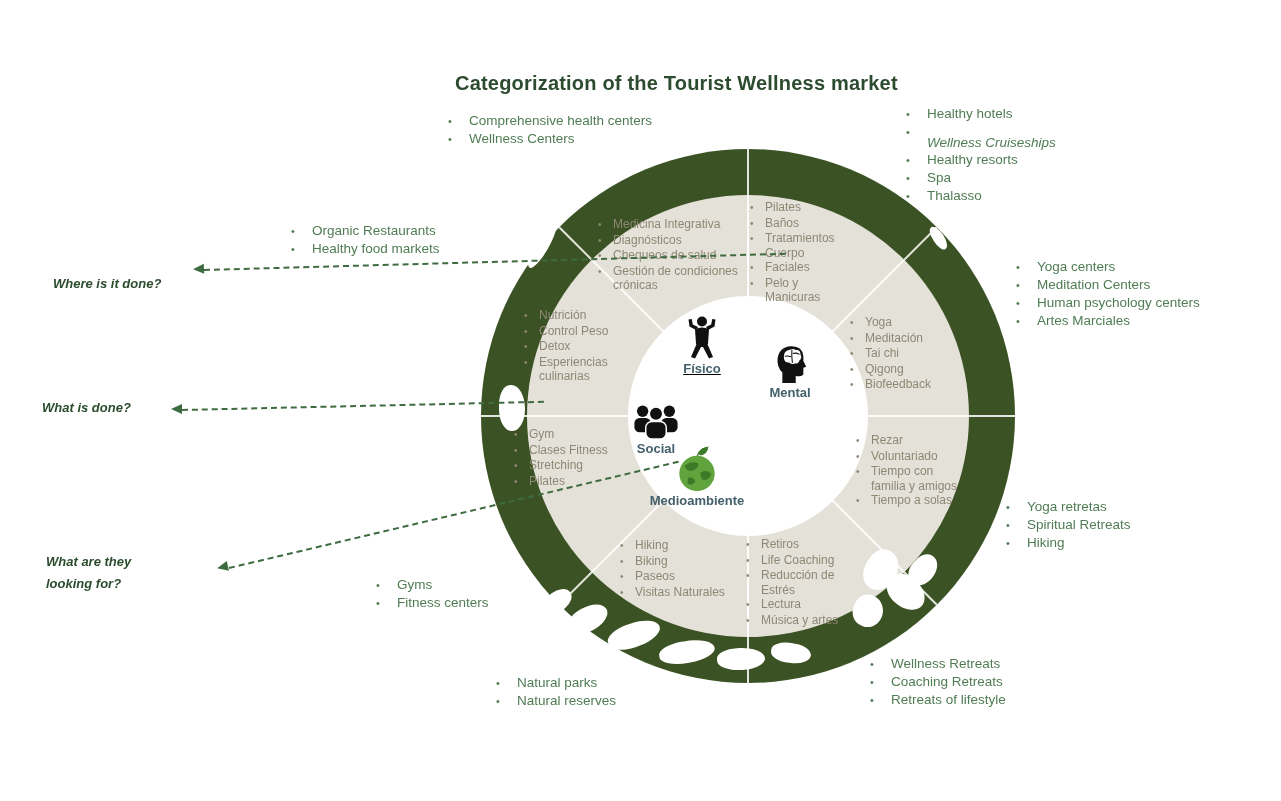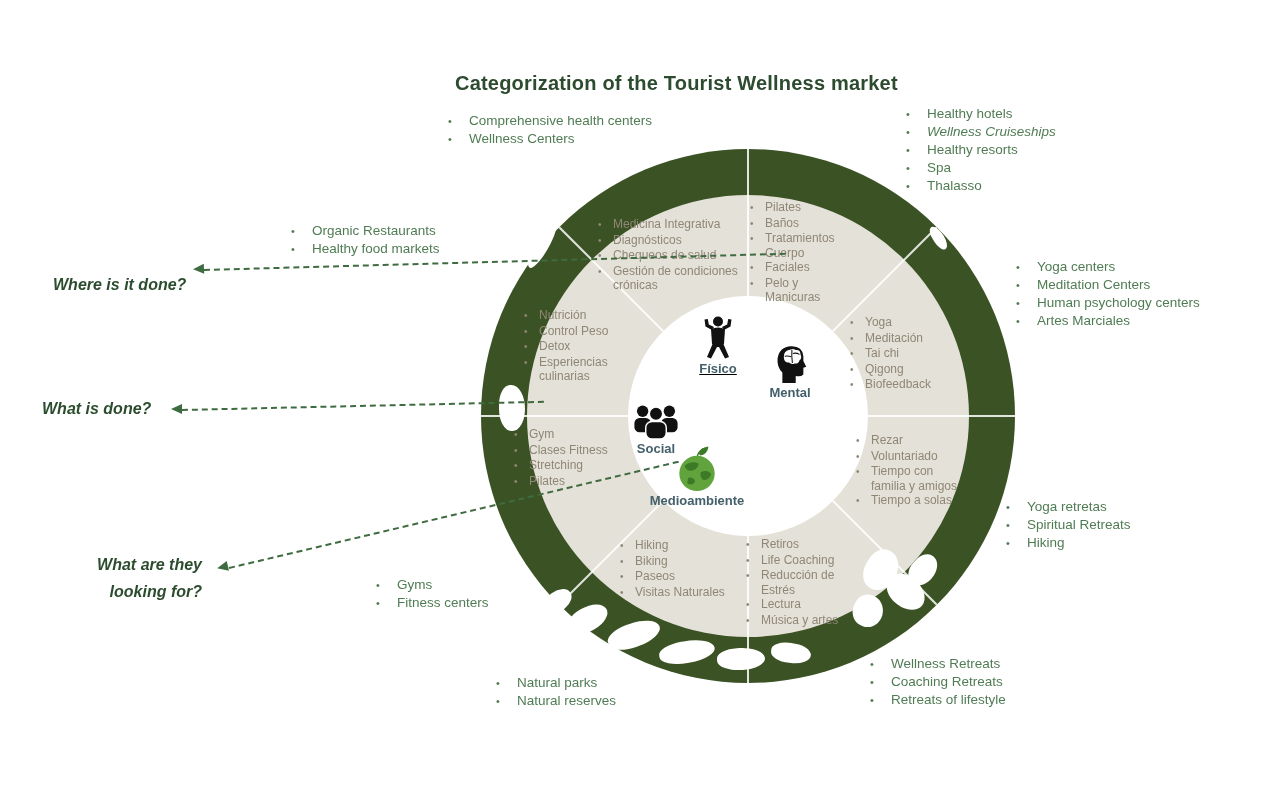--- a/index.html
+++ b/index.html
@@ -31,53 +31,53 @@
   #sl-mind{left:850px;top:315px;width:110px;}
   #sl-fitness{left:514px;top:427px;width:122px;}
   #sl-spirit{left:856px;top:433px;width:110px;}
   #sl-outdoor{left:620px;top:538px;width:125px;}
   #sl-emotion{left:746px;top:537px;width:112px;}
 
   
   .olist{position:absolute;font-size:13.5px;line-height:17px;color:var(--outer-text);}
   .olist .li{display:flex;}
   .olist .bullet{width:8px;font-size:11px;flex:0 0 8px;padding-top:1px;margin-right:13px;}
-  .italic{font-style:italic;}
+  .italic{font-style:italic;margin-top:11px;}
   #ol-health{left:448px;top:112px;width:260px;}
   #ol-hotels{left:906px;top:105px;width:230px;}
   #ol-mindcenters{left:1016px;top:258px;width:255px;}
   #ol-spiritret{left:1006px;top:498px;width:220px;}
   #ol-wellret{left:870px;top:655px;width:240px;}
   #ol-nature{left:496px;top:674px;width:210px;}
   #ol-gyms{left:376px;top:576px;width:190px;}
   #ol-food{left:291px;top:222px;width:230px;}
 
   
-  .question{position:absolute;font-size:16px;font-weight:bold;font-style:italic;
+  .question{position:absolute;font-size:13px;font-weight:bold;font-style:italic;
             color:var(--question-green);}
   #q-where{left:53px;top:276px;}
   #q-what{left:42px;top:400px;}
-  #q-looking{left:68px;top:551px;width:134px;text-align:right;line-height:27px;}
+  #q-looking{left:46px;top:551px;width:134px;text-align:left;line-height:22px;}
 
   
   .arrow-line{position:absolute;height:0;border-top:2px dashed var(--arrow-green);transform-origin:0 50%;}
   #arrow-where{left:204px;top:269px;width:582px;transform:rotate(-1.6deg);}
   #arrow-what{left:182px;top:409px;width:362px;transform:rotate(-1.3deg);}
   #arrow-looking{left:229px;top:567px;width:462px;transform:rotate(-13.3deg);}
   .arrow-head{position:absolute;width:0;height:0;border-top:5px solid transparent;
               border-bottom:5px solid transparent;border-right:11px solid var(--arrow-green);}
   #head-where{left:193px;top:264px;transform:rotate(-3deg);}
   #head-what{left:171px;top:404px;}
   #head-looking{left:217px;top:562px;transform:rotate(-13deg);}
 
   
   .dim{position:absolute;width:100px;text-align:center;}
   .dim svg{display:block;margin:0 auto;}
   .dim-label{display:block;font-size:13px;font-weight:bold;color:var(--label-slate);margin-top:1px;}
-  #dim-fisico{left:668px;top:316px;text-decoration:underline;}
+  #dim-fisico{left:652px;top:316px;text-decoration:underline;}
   #dim-mental{left:740px;top:342px;}
   #dim-social{left:606px;top:403px;}
   #dim-espiritual{left:772px;top:394px;}
   #dim-medioambiente{left:647px;top:446px;}
   #dim-emocional{left:738px;top:450px;}
 </style>
 </head>
 <body>
 
 <div class="page">

